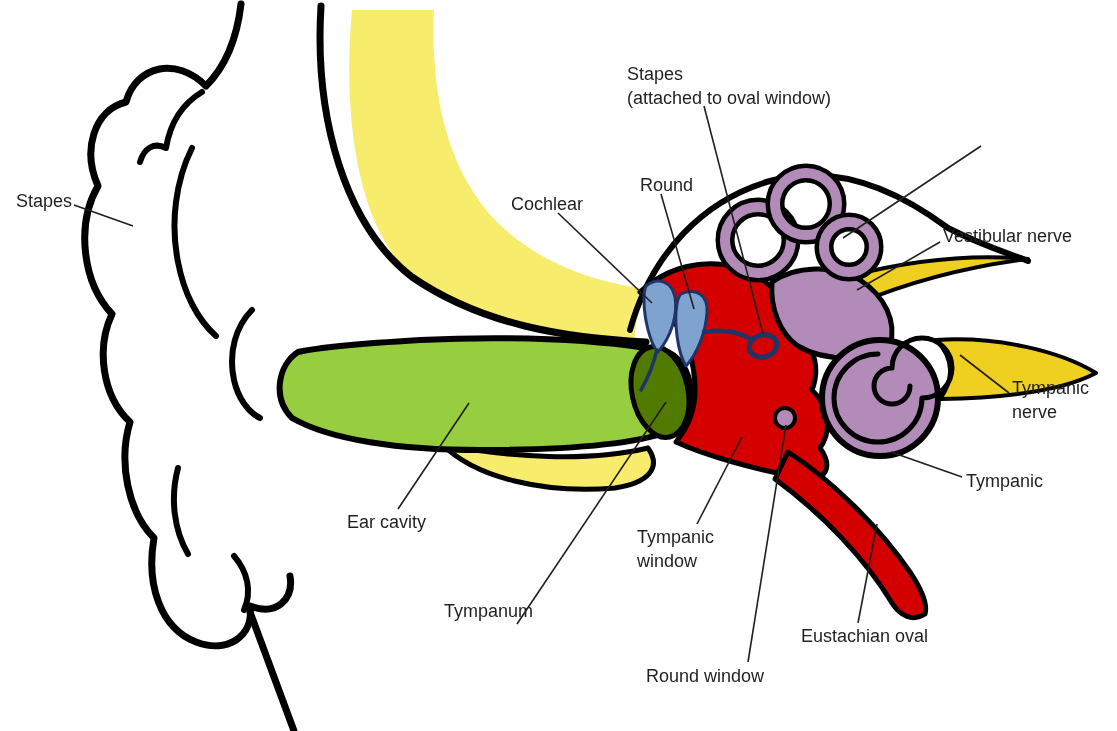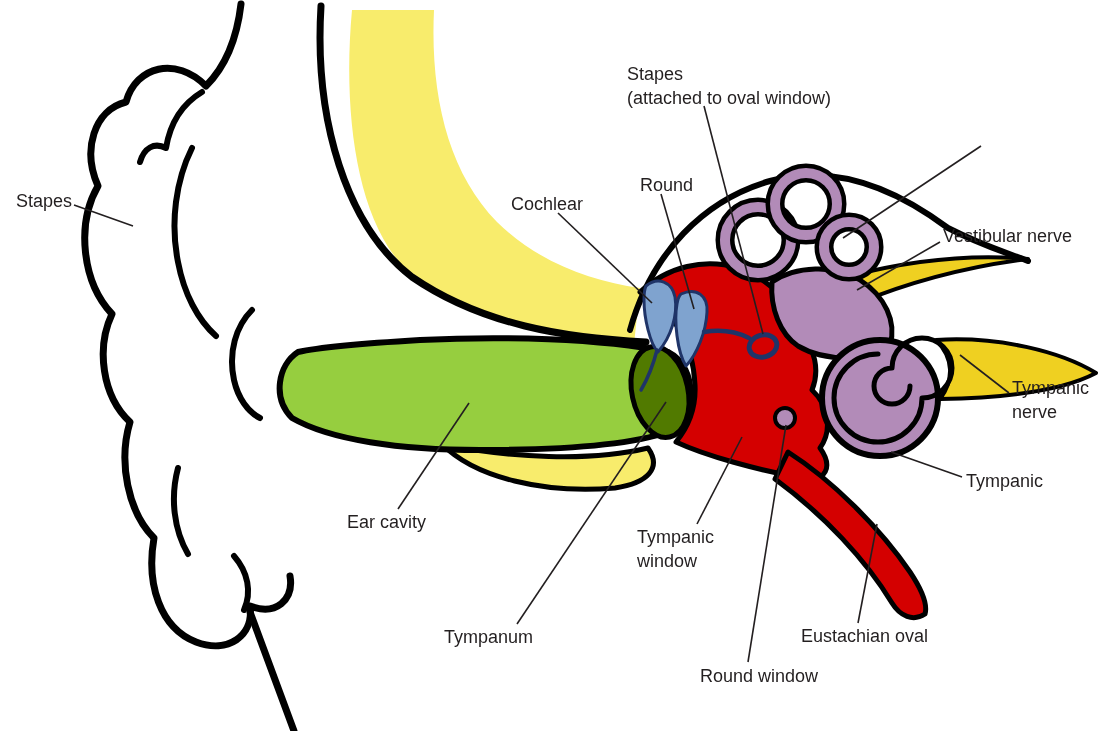--- a/index.html
+++ b/index.html
@@ -127,16 +127,16 @@
   <div class="lbl" style="left:640px; top:173px">Round</div>
   <div class="lbl" style="left:627px; top:62px">Stapes
 (attached to oval window)</div>
   <div class="lbl" style="left:943px; top:224px">Vestibular nerve</div>
   <div class="lbl" style="left:1012px;top:376px">Tympanic
 nerve</div>
   <div class="lbl" style="left:966px; top:469px">Tympanic</div>
   <div class="lbl" style="left:347px; top:510px">Ear cavity</div>
   <div class="lbl" style="left:637px; top:525px">Tympanic
 window</div>
-  <div class="lbl" style="left:444px; top:625px">Tympanum</div>
-  <div class="lbl" style="left:700px; top:664px">Round window</div>
+  <div class="lbl" style="left:444px; top:599px">Tympanum</div>
+  <div class="lbl" style="left:646px; top:664px">Round window</div>
   <div class="lbl" style="left:801px; top:624px">Eustachian oval</div>
 </div>
 
 </body></html>

